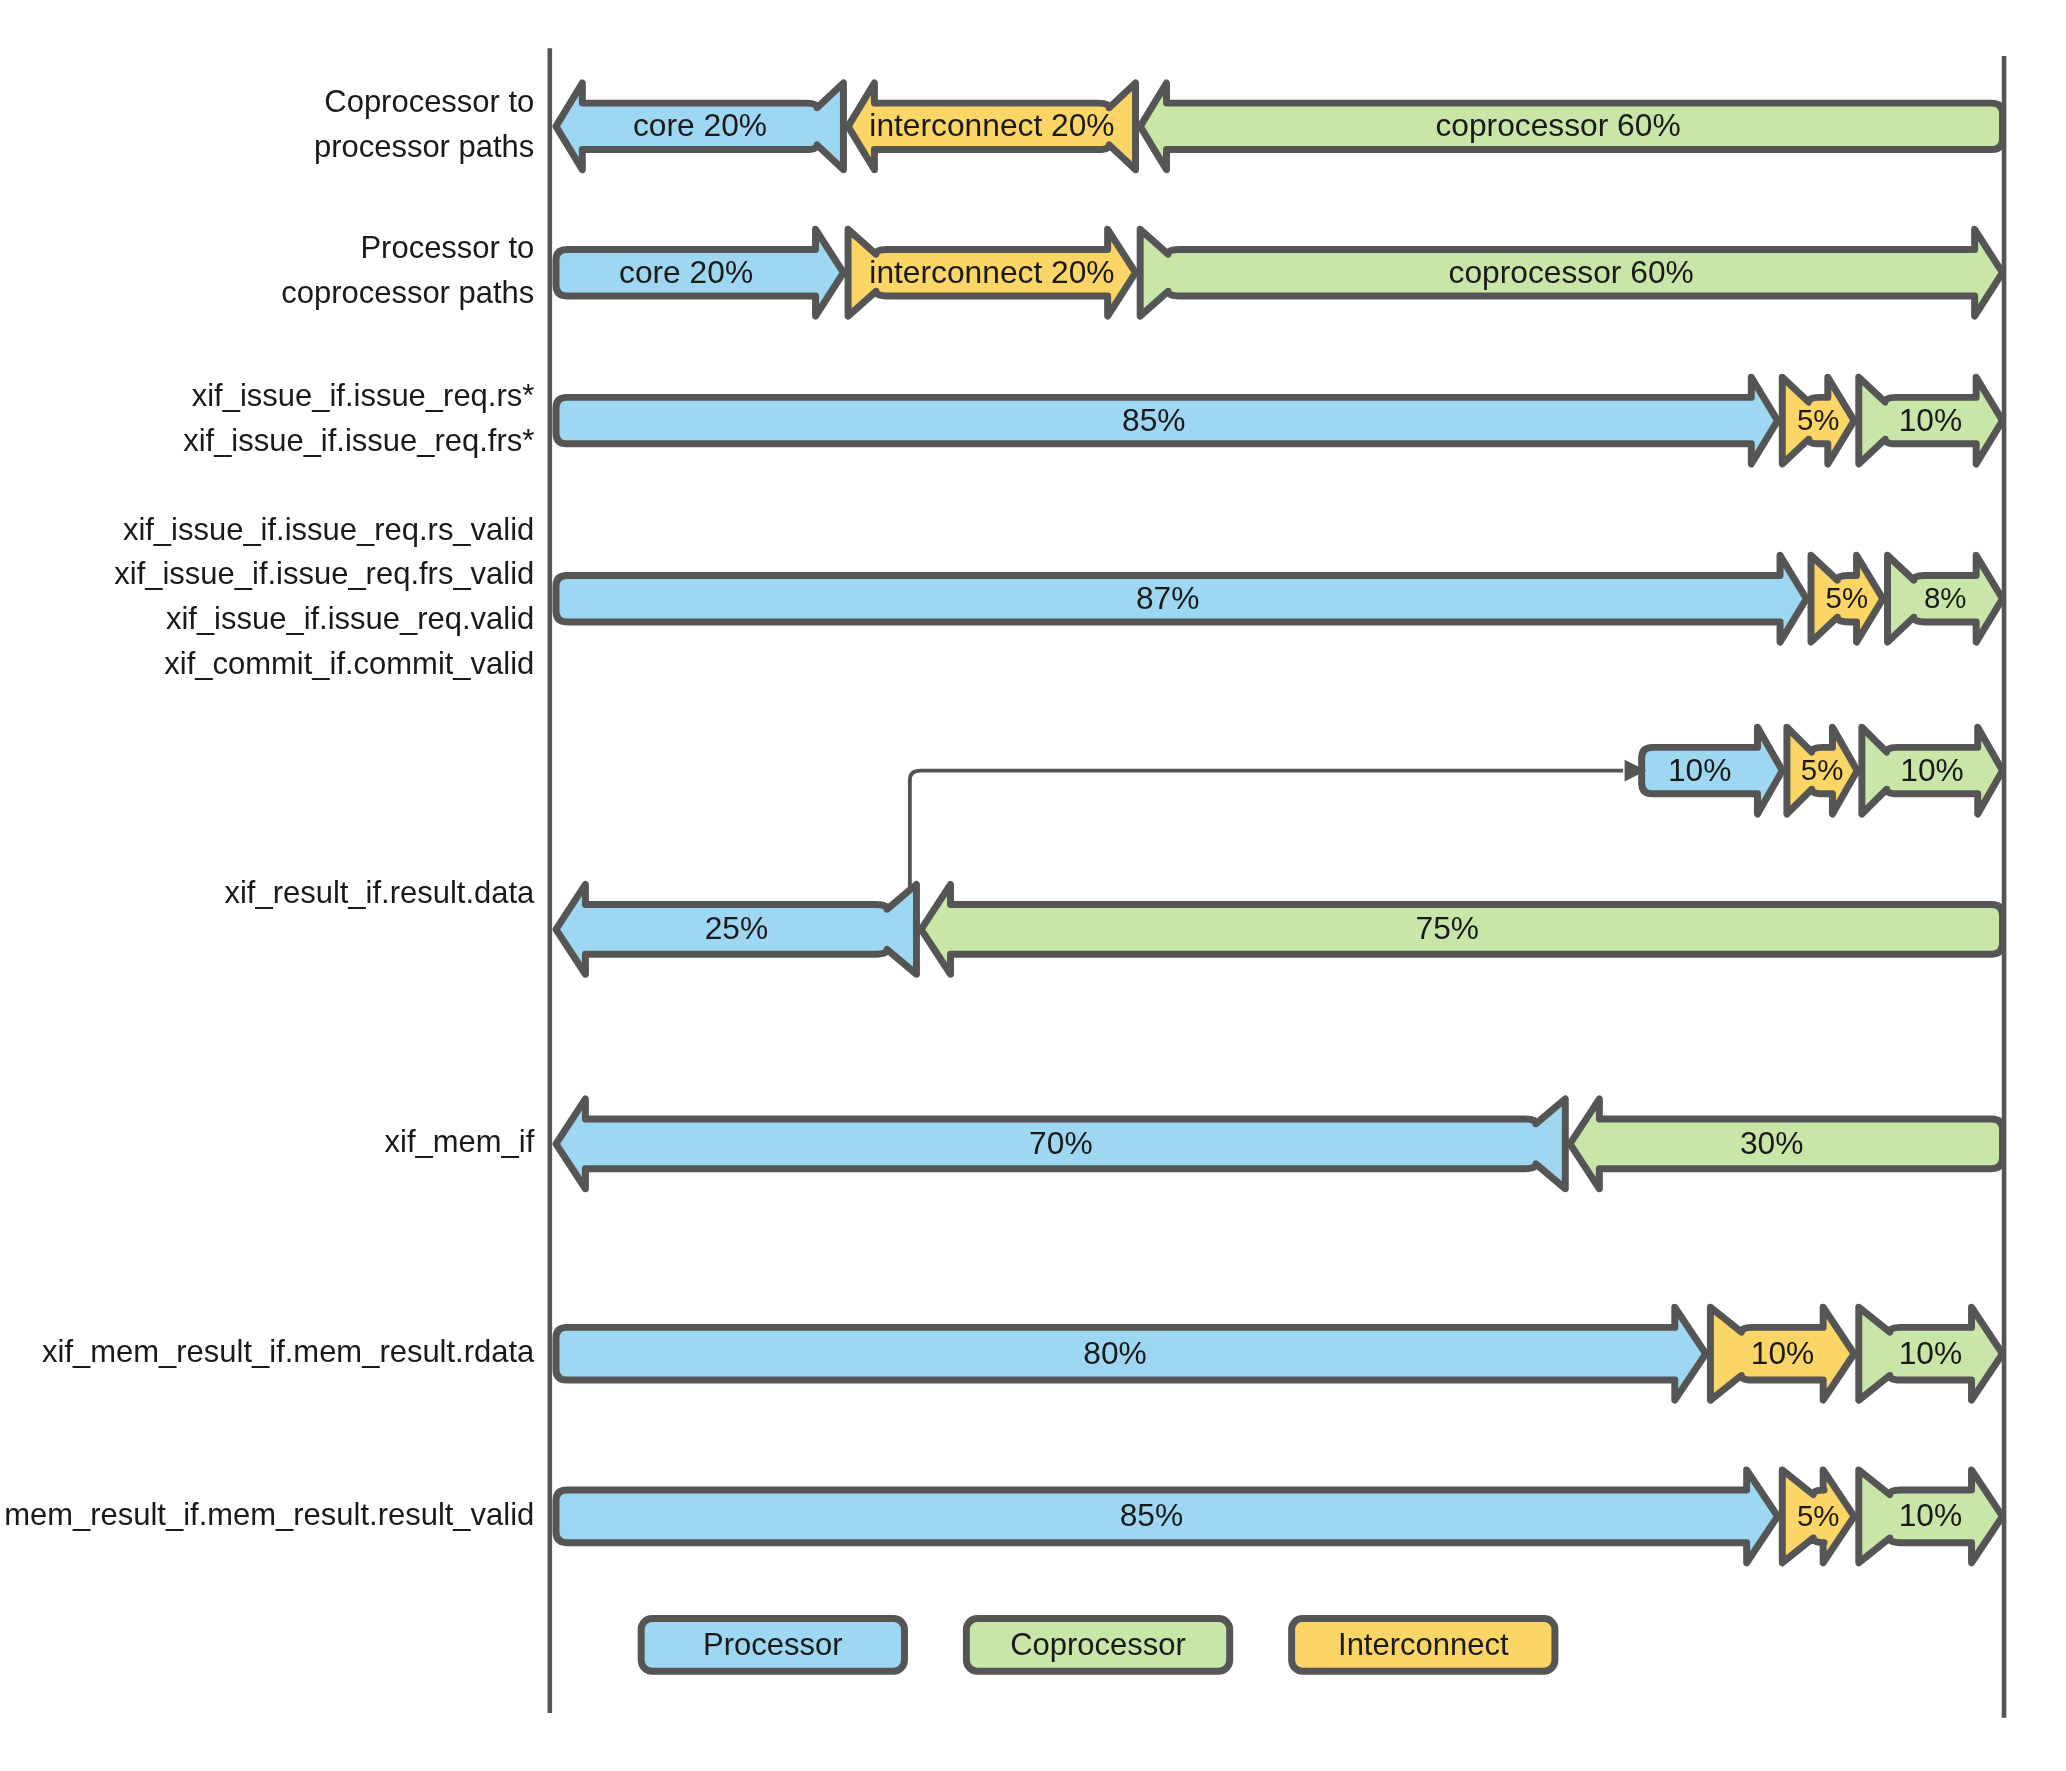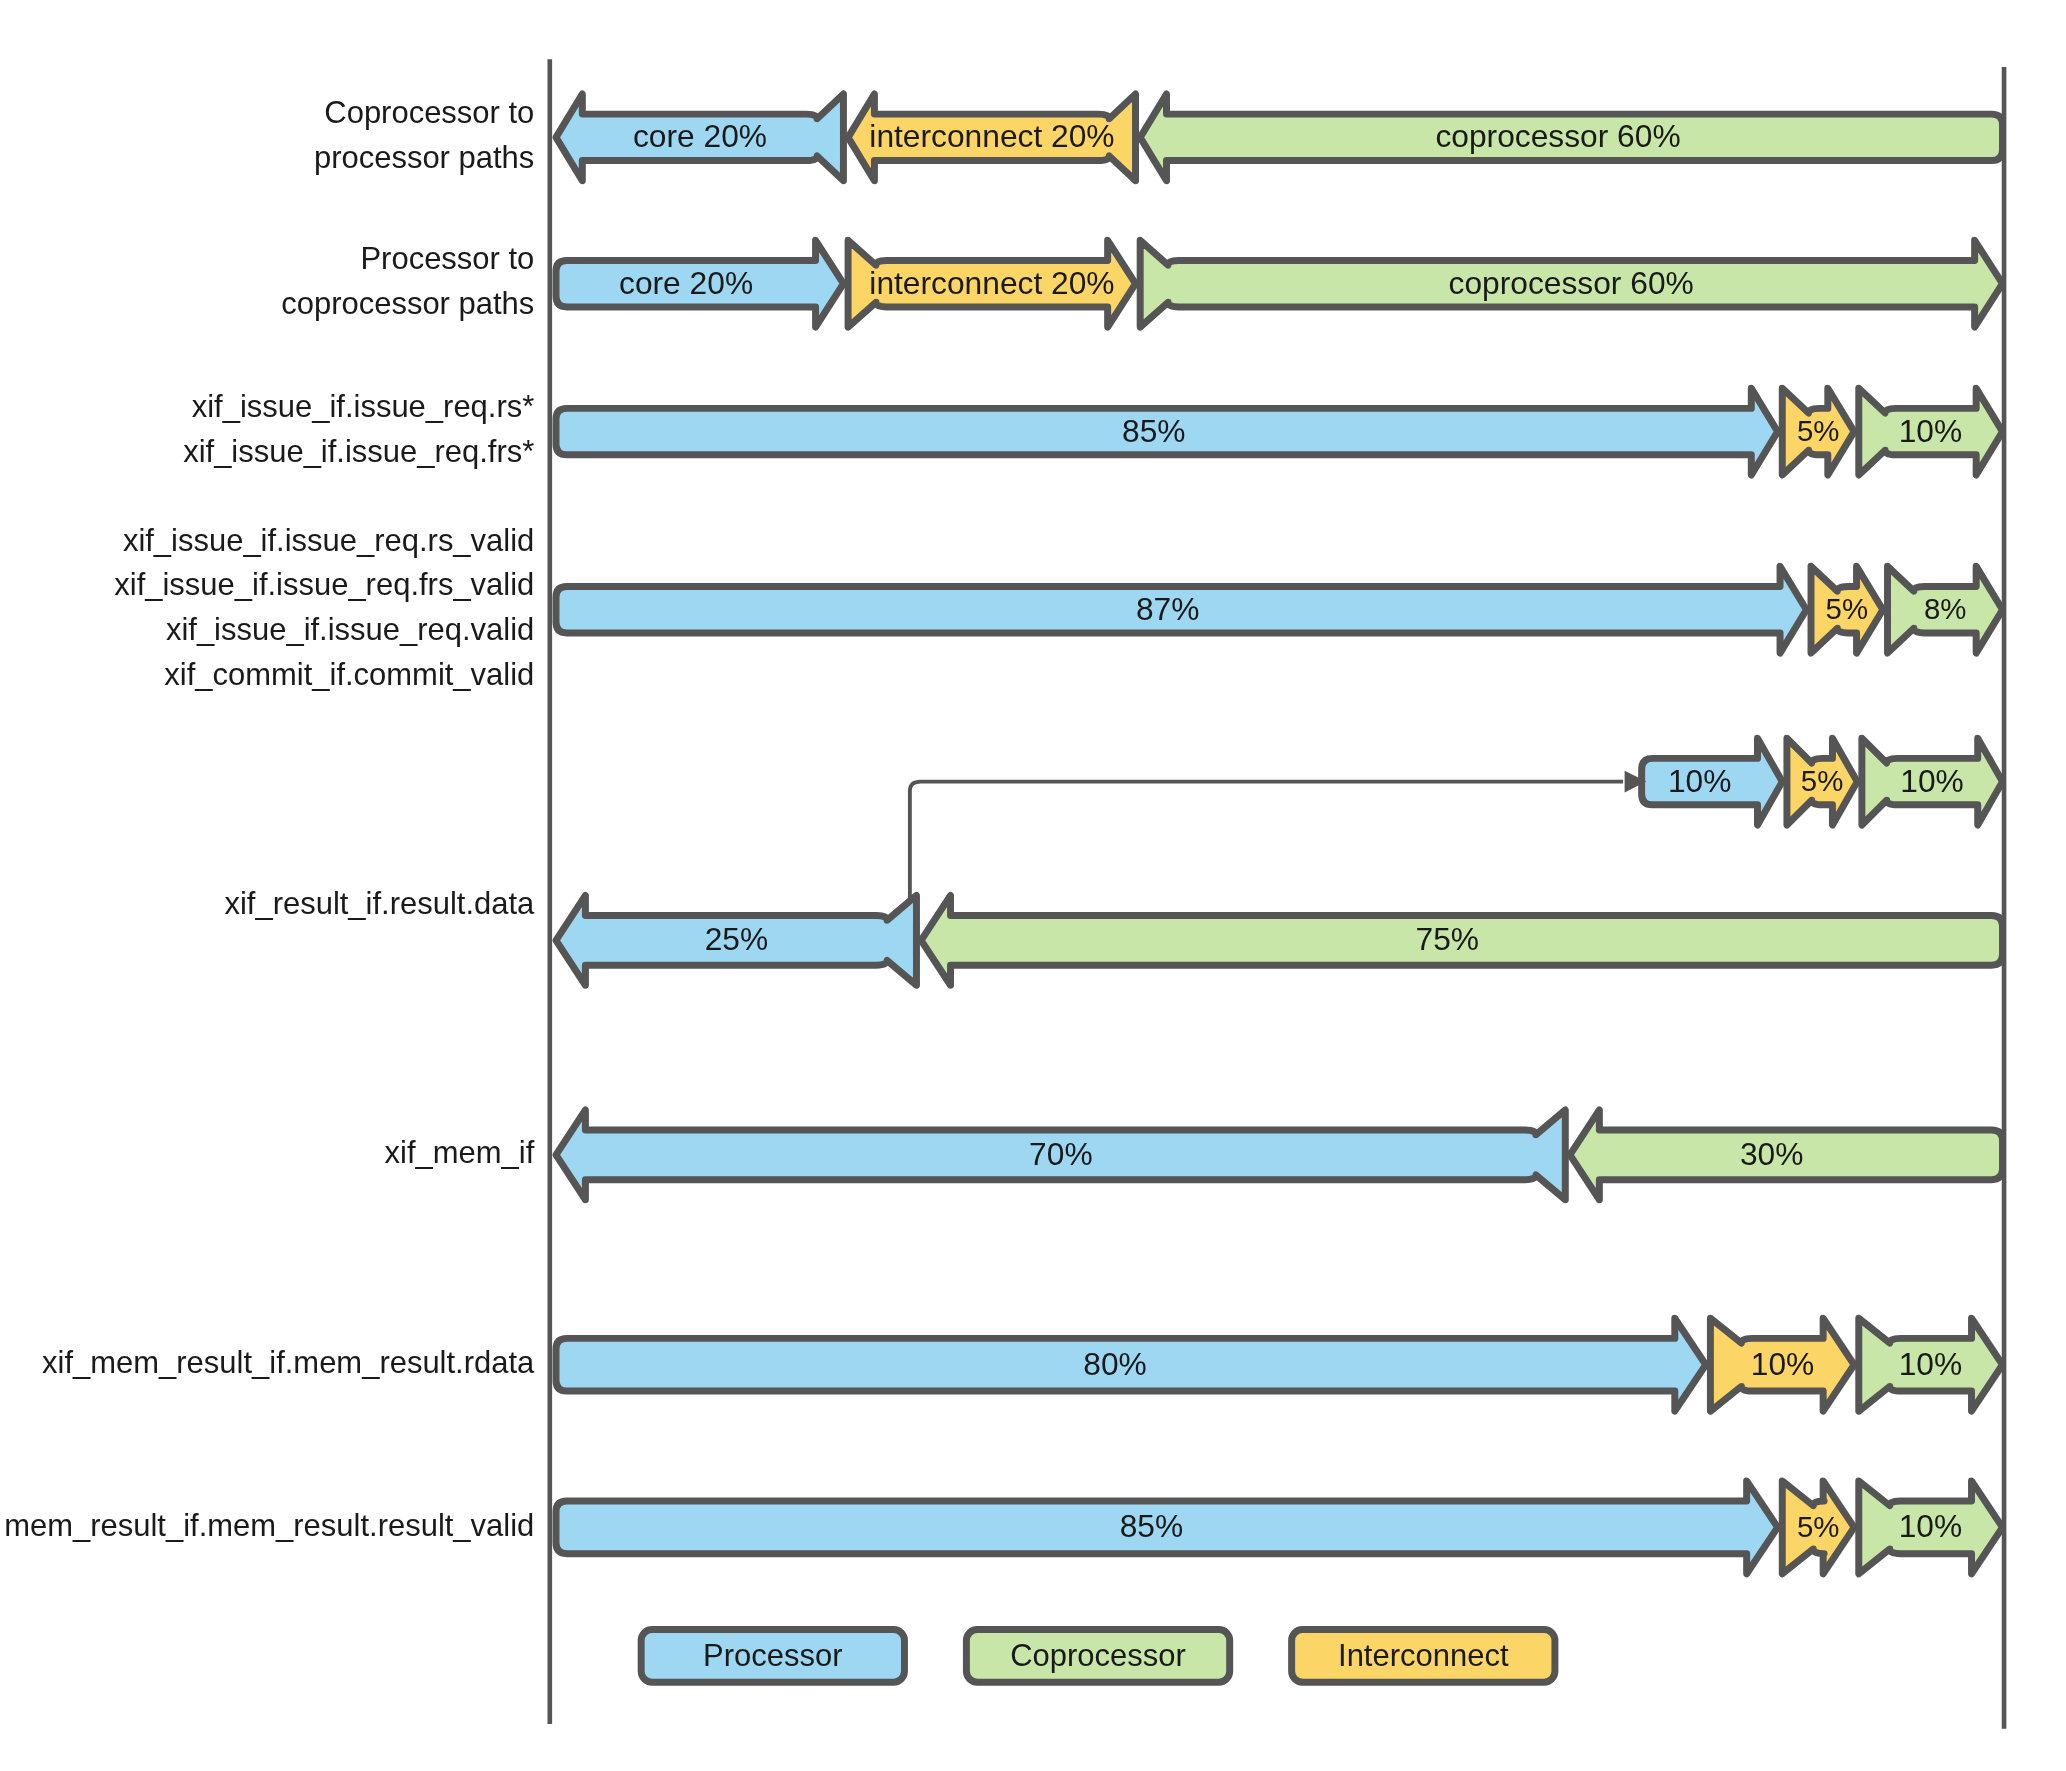--- a/index.html
+++ b/index.html
@@ -3,21 +3,21 @@
 <meta charset="utf-8">
 <style>
   html,body{margin:0;padding:0;background:#ffffff;}
   body{
     width:2066px;height:1772px;
     font-family:"Liberation Sans","DejaVu Sans",sans-serif;
     color:#1a1a1a;
     overflow:hidden;
     position:relative;
   }
-  #stage{position:absolute;left:0;top:11px;width:2066px;height:1660px;text-decoration:underline;}
+  #stage{position:absolute;left:0;top:0;width:2066px;height:1660px;text-decoration:underline;}
   svg#diagram{position:absolute;left:0;top:0;width:2066px;height:1772px;display:block;}
   .rowlabel{
     font-size:40px;
     fill:#1a1a1a;
     text-anchor:end;
     dominant-baseline:middle;
     font-family:"Liberation Sans","DejaVu Sans",sans-serif;
   }
   .seglabel{
     font-size:41px;

